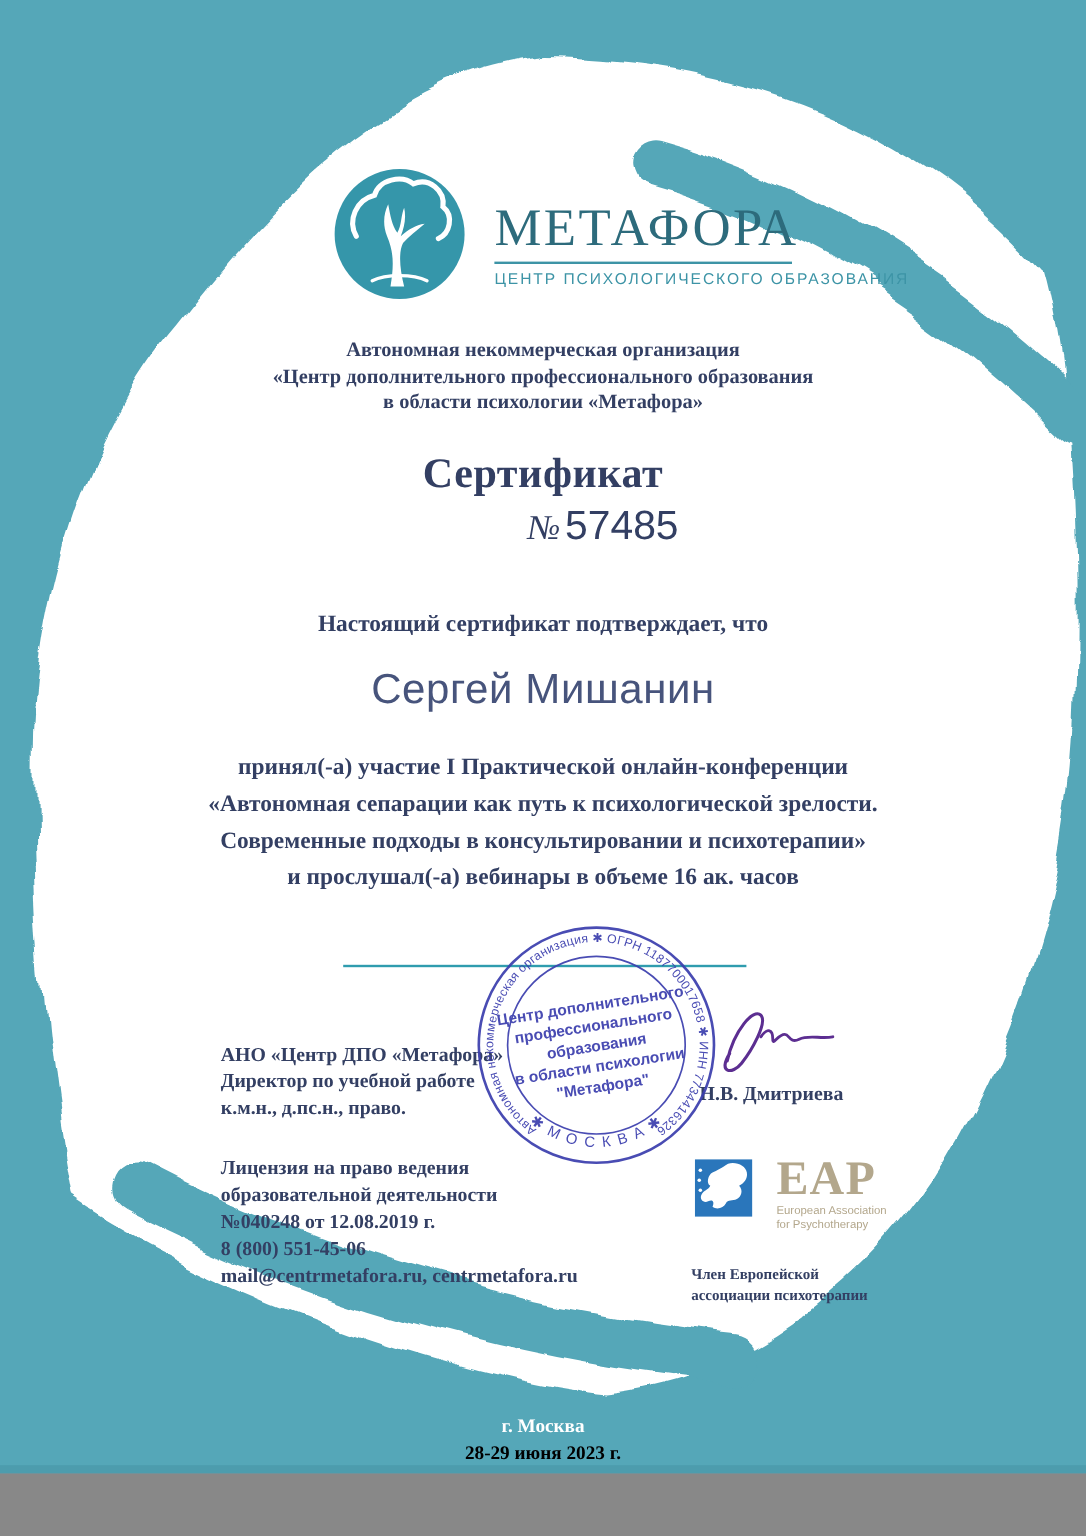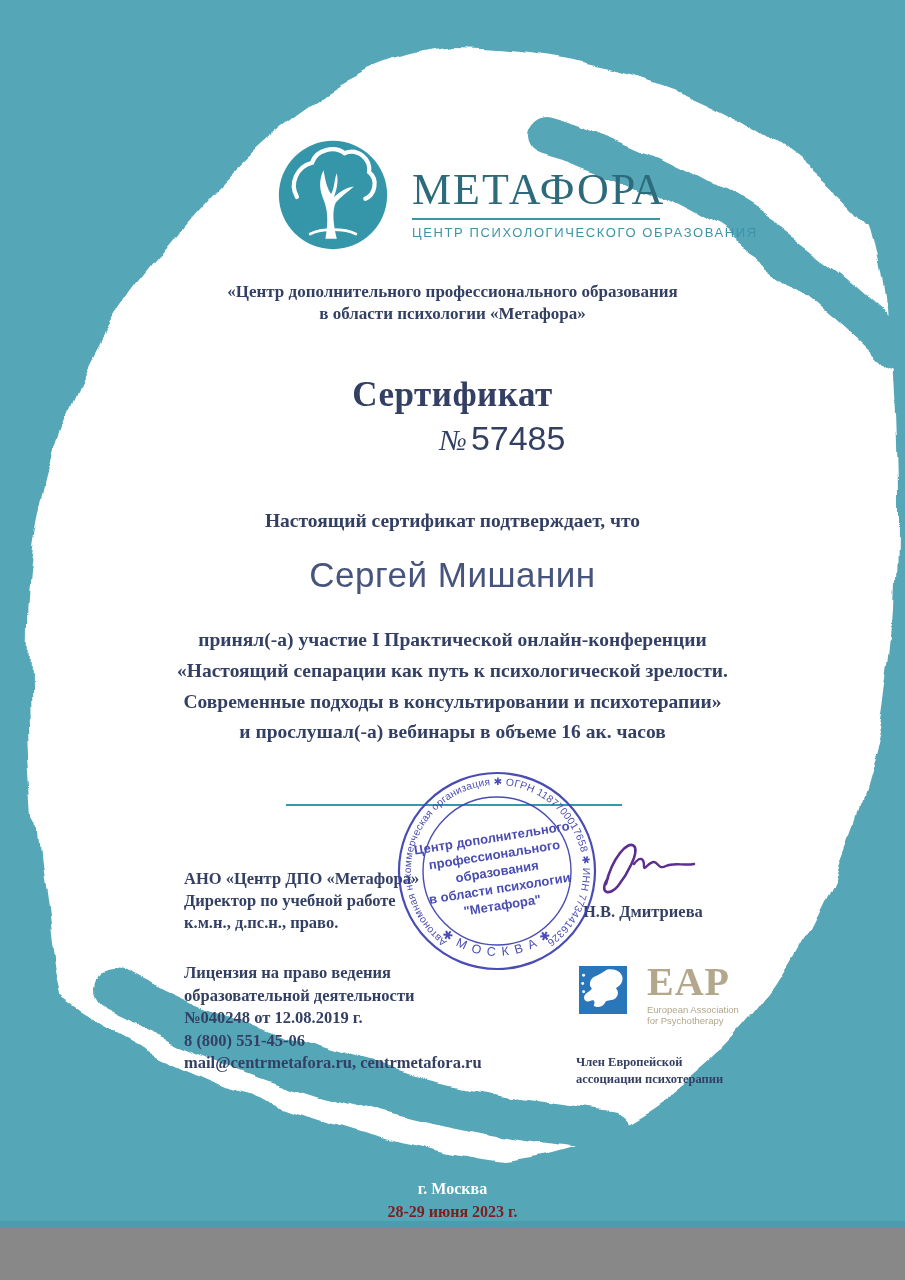--- a/index.html
+++ b/index.html
@@ -39,21 +39,21 @@
 
   .license-block { left:184px; top:962px; font-size:16.5px; font-weight:bold; line-height:22.5px; text-align:left; }
 
   .eap-row { left:579px; top:966px; display:flex; gap:20px; align-items:flex-start; }
   .eap-col { display:flex; flex-direction:column; }
   .eap-abbr { font-size:40px; font-weight:bold; color:#b3a78c; line-height:0.8; letter-spacing:1px; }
   .eap-assoc { font-size:9.5px; color:#b3a78c; font-family:"Liberation Sans", sans-serif; line-height:11px; margin-top:6px; }
   .eap-member { left:576px; top:1022px; font-size:12.5px; font-weight:bold; line-height:17px; text-align:left;margin-top:32px; }
 
   .footer-city { top:1180px; font-size:16px; font-weight:bold; color:#fff; }
-  .footer-date { top:1203px; font-size:16px; font-weight:bold; color:#7f1d1d; }
+  .footer-date { top:1203px; font-size:16px; font-weight:bold; color:#000000; }
 </style>
 </head>
 <body>
 
 <div class="page">
 
   <svg class="bg-art" width="905" height="1280" viewBox="0 0 905 1280">
     <defs>
       <filter id="rough" x="-10%" y="-10%" width="120%" height="120%">
         <feTurbulence type="fractalNoise" baseFrequency="0.012" numOctaves="3" seed="11" result="n"></feTurbulence>
@@ -84,37 +84,38 @@
       <path d="M36 101 C48 95 72 95 84 101" fill="none" stroke="#ffffff" stroke-width="3" stroke-linecap="round"></path>
     </svg>
     <div class="brand-col">
       <div class="brand-name">МЕТАФОРА</div>
       <div class="brand-rule"></div>
       <div class="brand-tagline">ЦЕНТР ПСИХОЛОГИЧЕСКОГО ОБРАЗОВАНИЯ</div>
     </div>
   </div>
 
   <div class="abs center org-block">
+    <div>Автономная некоммерческая организация</div>
     <div>«Центр дополнительного профессионального образования</div>
     <div>в области психологии «Метафора»</div>
   </div>
 
   <div class="abs center cert-title">Сертификат</div>
   <div class="abs center cert-number">
     <span class="no">№</span>
     <span class="num">57485</span>
   </div>
 
   <div class="abs center confirm">Настоящий сертификат подтверждает, что</div>
 
   <div class="abs center holder">Сергей Мишанин</div>
 
   <div class="abs center event">
     <div>принял(-а) участие I Практической онлайн-конференции</div>
-    <div>«Настоящий сепарации как путь к психологической зрелости.</div>
+    <div>«Автономная сепарации как путь к психологической зрелости.</div>
     <div>Современные подходы в консультировании и психотерапии»</div>
   </div>
 
   <div class="abs center hours">и прослушал(-а) вебинары в объеме 16 ак. часов</div>
 
   <div class="abs sig-line"></div>
 
   <div class="abs role-block">
     <div>АНО «Центр ДПО «Метафора»</div>
     <div>Директор по учебной работе</div>

